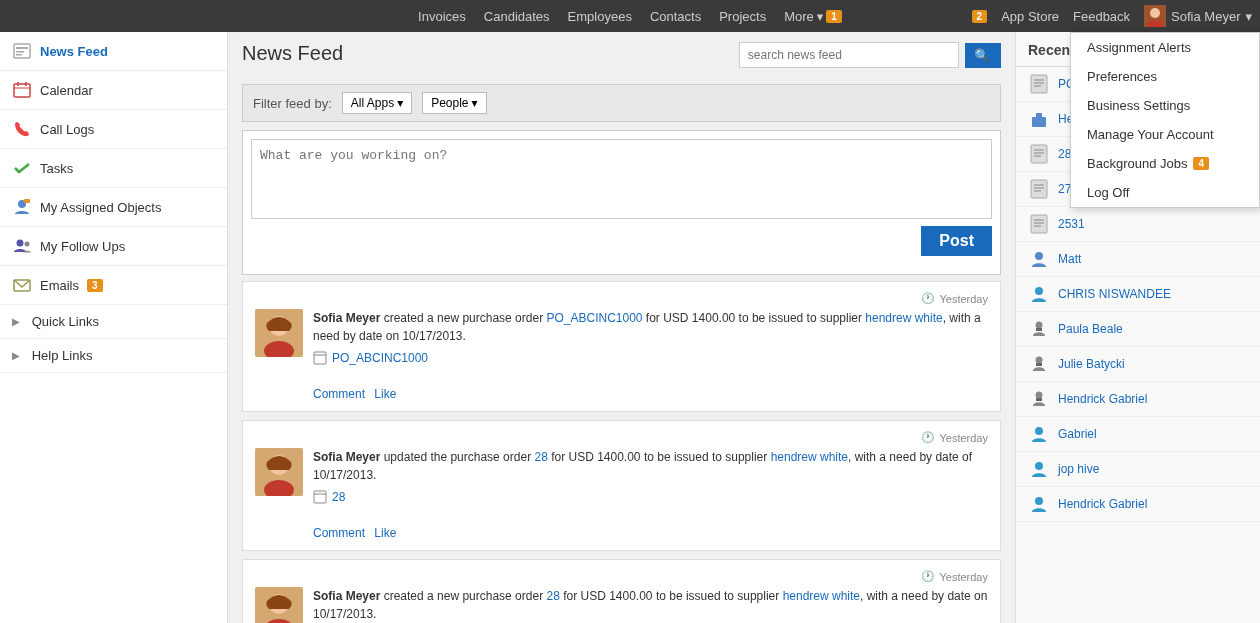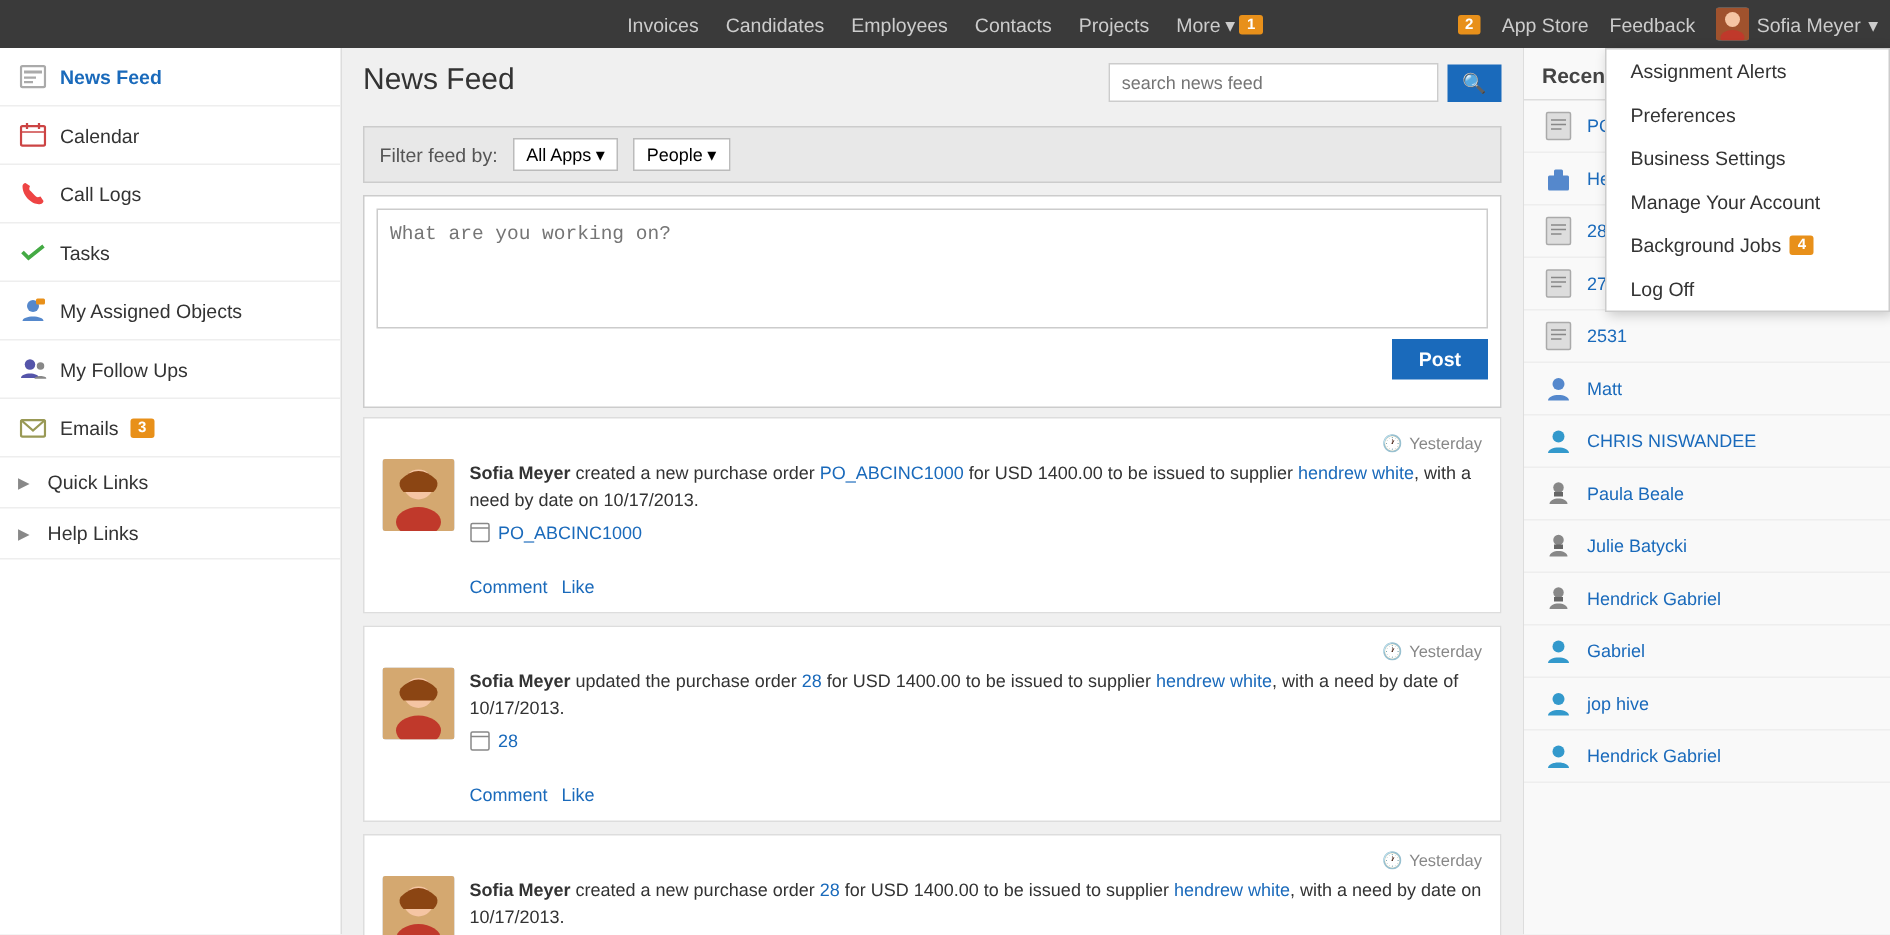--- a/index.html
+++ b/index.html
@@ -188,21 +188,21 @@
       justify-content: flex-end;
       margin-top: 4px;
       margin-bottom: 10px;
     }
     .post-btn {
       background: #1a6abb;
       color: #fff;
       border: none;
       padding: 6px 18px;
       cursor: pointer;
-      font-size: 13px;
+      font-size: 16px;
       font-weight: bold;
     }
 
     
     .feed-item {
       background: #fff;
       border: 1px solid #ddd;
       margin-bottom: 8px;
       padding: 10px 12px;
     }

